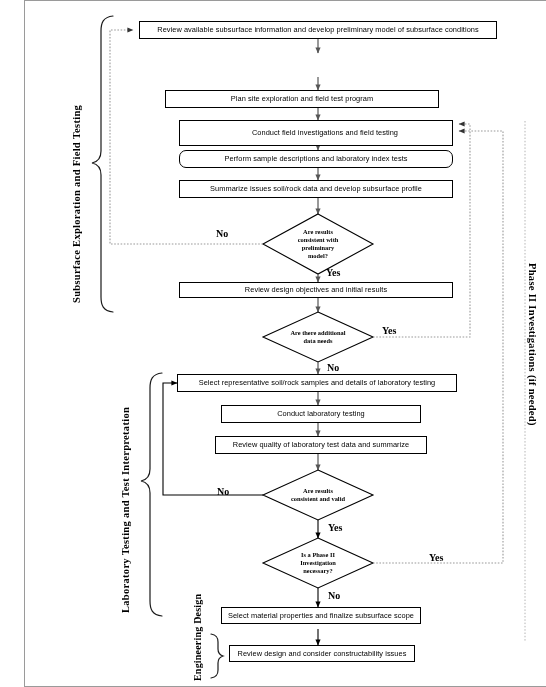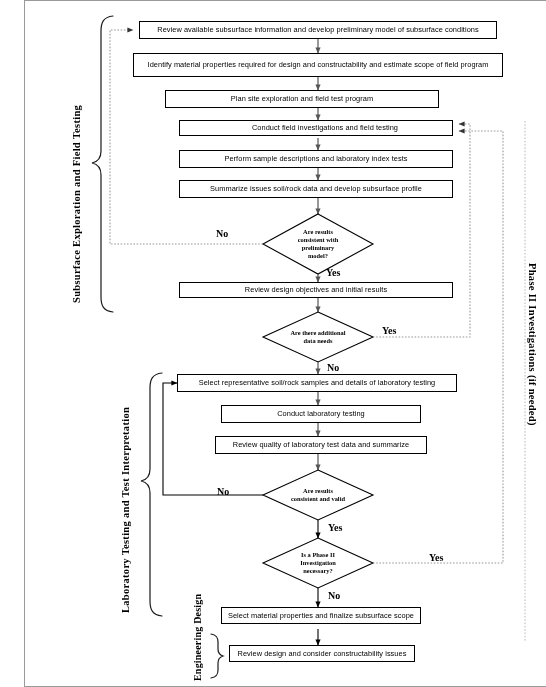--- a/index.html
+++ b/index.html
@@ -155,27 +155,26 @@
       <path d="M137,372 C127,373 125,379 125,387 L125,468 C125,476 121,479 116,480
                C121,481 125,484 125,492 L125,600 C125,608 127,614 137,615"></path>
 
       <path d="M186,633 C192,634 193,637 193,641 L193,648 C193,652 195,654 198,655
                C195,656 193,658 193,662 L193,669 C193,673 192,676 186,677"></path>
     </g>
   </svg>
 
   <div class="node" style="left:114px;top:20px;width:358px;height:18px;">Review available subsurface information and develop preliminary model of subsurface conditions</div>
 
-  <div class="node" style="left:108px;top:52px;width:370px;height:24px;">Identify material properties required for design and constructability and estimate scope of field program</div>
 
   <div class="node" style="left:140px;top:89px;width:274px;height:18px;">Plan site exploration and field test program</div>
 
-  <div class="node" style="left:154px;top:119px;width:274px;height:16px;padding-left:21px;">Conduct field investigations and field testing</div>
-
-  <div class="node" style="left:154px;top:149px;width:274px;height:18px;">Perform sample descriptions and laboratory index tests</div>
+  <div class="node" style="left:154px;top:119px;width:274px;height:26px;padding-left:21px;">Conduct field investigations and field testing</div>
+
+  <div class="node" style="left:154px;top:149px;width:274px;height:18px;border-radius:7px;">Perform sample descriptions and laboratory index tests</div>
 
   <div class="node" style="left:154px;top:179px;width:274px;height:18px;">Summarize issues soil/rock data and develop subsurface profile</div>
 
   <div class="node" style="left:154px;top:281px;width:274px;height:16px;">Review design objectives and initial results</div>
 
   <div class="node" style="left:152px;top:373px;width:280px;height:18px;">Select representative soil/rock samples and details of laboratory testing</div>
 
   <div class="node" style="left:196px;top:404px;width:200px;height:18px;text-align:right;">Conduct laboratory testing</div>
 
   <div class="node" style="left:190px;top:435px;width:212px;height:18px;">Review quality of laboratory test data and summarize</div>

